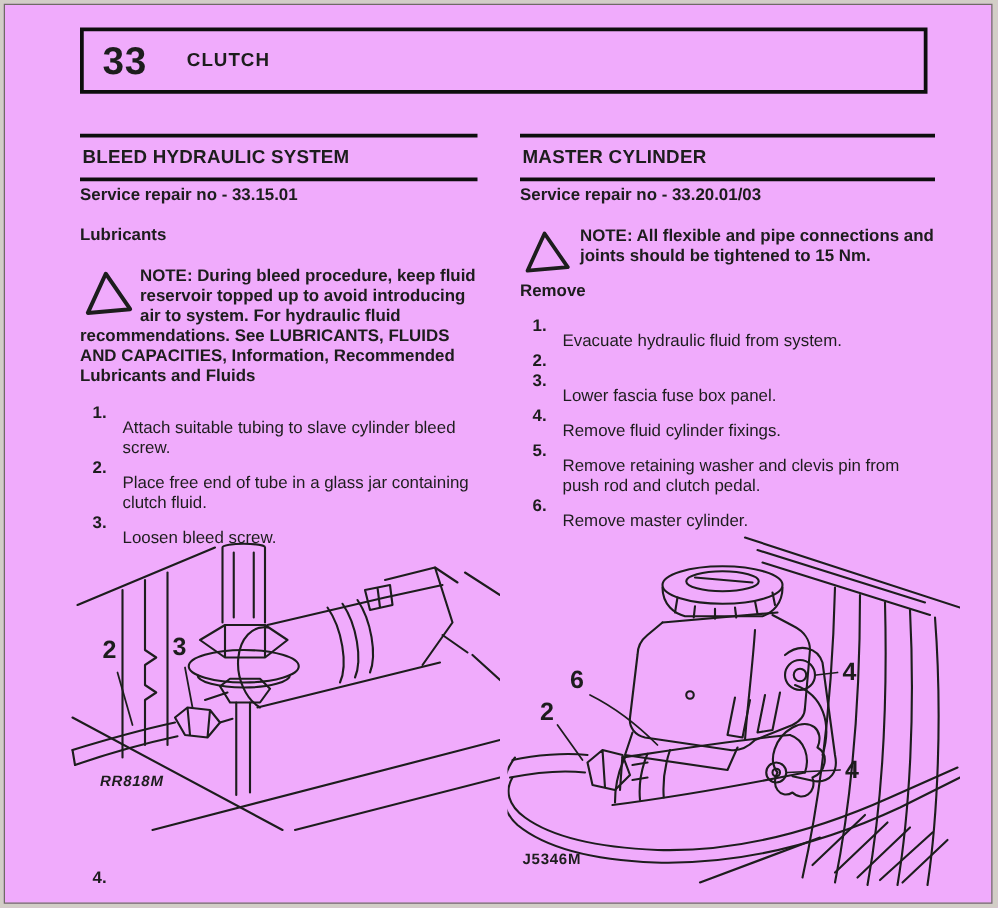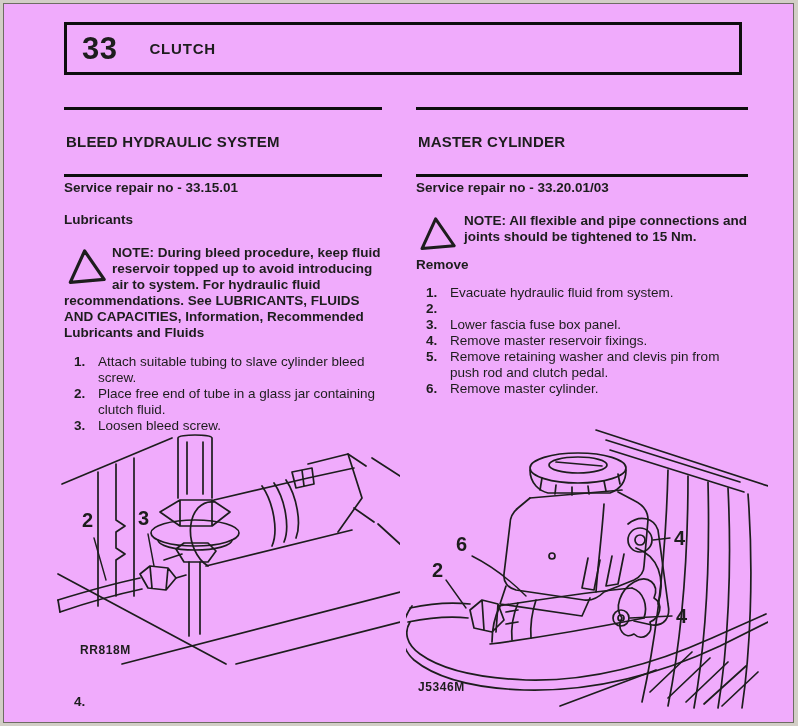--- a/index.html
+++ b/index.html
@@ -21,31 +21,31 @@
     border: 3px solid #0e0e0e; display: flex; align-items: center;
   }
   .chapter-num { font-size: 31px; font-weight: bold; margin-left: 15px; letter-spacing: 0.5px; }
   .chapter-title { font-size: 15px; font-weight: bold; margin-left: 32px; letter-spacing: 0.8px; }
   
   .col { position: absolute; top: 103px; font-size: 13.5px; line-height: 16px; }
   .col-left  { left: 60px;  width: 318px; }
   .col-right { left: 412px; width: 332px; }
   .section-title {
     border-top: 3.5px solid #0e0e0e; border-bottom: 3.5px solid #0e0e0e;
-    font-size: 15px; font-weight: bold; padding: 24px 2px; letter-spacing: 0.2px;
+    font-size: 15px; font-weight: bold; padding: 8px 2px; letter-spacing: 0.2px;
   }
   .service-no { font-weight: bold; margin-top: 3px; }
   .sub-head   { font-weight: bold; margin-top: 16px; clear: both; }
   .note { margin-top: 17px; font-weight: bold; }
   .note .tri-wrap { float: left; width: 42px; height: 40px; margin: 2px 6px 2px 0; }
   .note .it { }
   .steps { margin-top: 13px; clear: both; }
   .step { display: flex; margin: 0; }
   .step-num { flex: 0 0 24px; margin-left: 10px; font-weight: bold; }
-  .step-text { flex: 1; }
+  .step-text { flex: 1; margin-top: 12px; }
   
   .figure { position: absolute; }
   .fig-left  { left: 52px;  top: 424px; width: 344px; height: 238px; }
   .fig-right { left: 402px; top: 424px; width: 362px; height: 282px; }
   .figure svg { position: absolute; left: 0; top: 0; }
   .fig-label { position: absolute; font-size: 20px; font-weight: bold; line-height: 20px; }
   .fig-caption { position: absolute; font-size: 12px; font-weight: bold; letter-spacing: 0.6px; }
   .step-cont { position: absolute; left: 60px; top: 690px; width: 330px; font-size: 13.5px; line-height: 16px; }
   .tri-svg, .illus { display: block; }
 </style>
@@ -112,21 +112,21 @@
       </div>
       <div class="step">
         <span class="step-num">2.</span>
       </div>
       <div class="step">
         <span class="step-num">3.</span>
         <span class="step-text">Lower fascia fuse box panel.</span>
       </div>
       <div class="step">
         <span class="step-num">4.</span>
-        <span class="step-text">Remove master reservoir fixings.</span>
+        <span class="step-text">Remove fluid cylinder fixings.</span>
       </div>
       <div class="step">
         <span class="step-num">5.</span>
         <span class="step-text">Remove retaining washer and clevis pin from push rod and clutch pedal.</span>
       </div>
       <div class="step">
         <span class="step-num">6.</span>
         <span class="step-text">Remove master cylinder.</span>
       </div>
     </div>
@@ -177,21 +177,21 @@
         <path d="M 2,146 L 170,236"></path>
         <path d="M 66,236 L 344,164"></path>
         <path d="M 180,236 L 344,194"></path>
 
         <path d="M 38,110 L 50,152" stroke-width="1.4"></path>
         <path d="M 92,106 L 98,138" stroke-width="1.4"></path>
       </g>
     </svg>
     <span class="fig-label" style="left:26px; top:82px;">2</span>
     <span class="fig-label" style="left:82px; top:80px;">3</span>
-    <span class="fig-caption" style="left:24px; top:215px;">RR818M</span>
+    <span class="fig-caption" style="left:24px; top:190px;font-style:italic;">RR818M</span>
   </div>
 
   <div class="figure fig-right">
     <svg class="illus" width="362" height="282" viewBox="0 0 362 282">
       <g fill="none" stroke="#1d1d1d" stroke-width="1.7" stroke-linecap="round" stroke-linejoin="round">
 
         <path d="M 190,2 L 362,58"></path>
         <path d="M 200,12 L 334,54 M 204,22 L 338,64"></path>
 
         <path d="M 262,42 C 260,122 252,202 236,274"></path>

